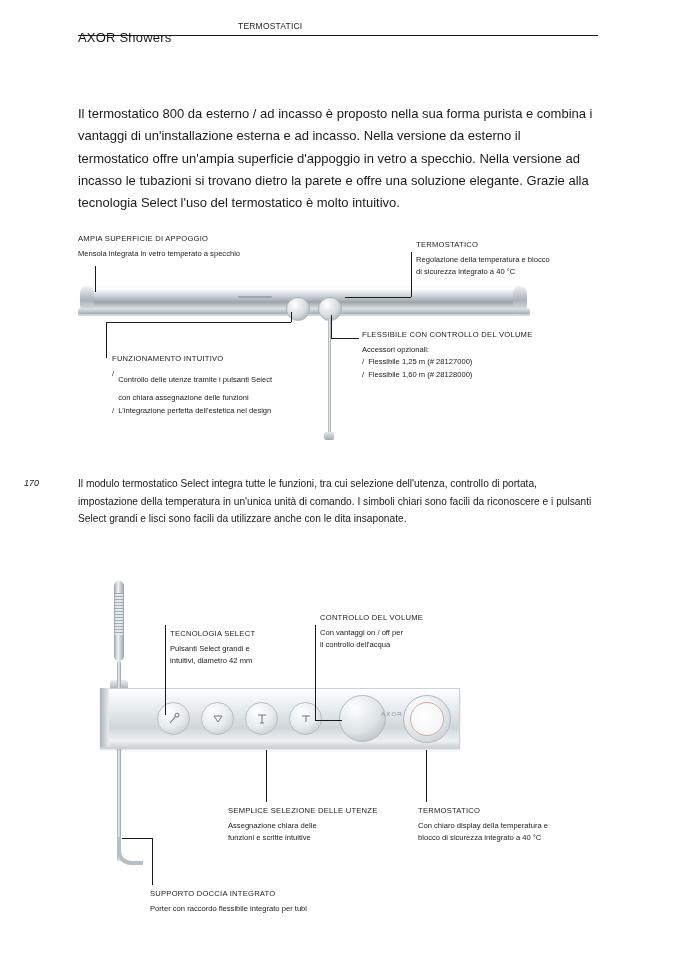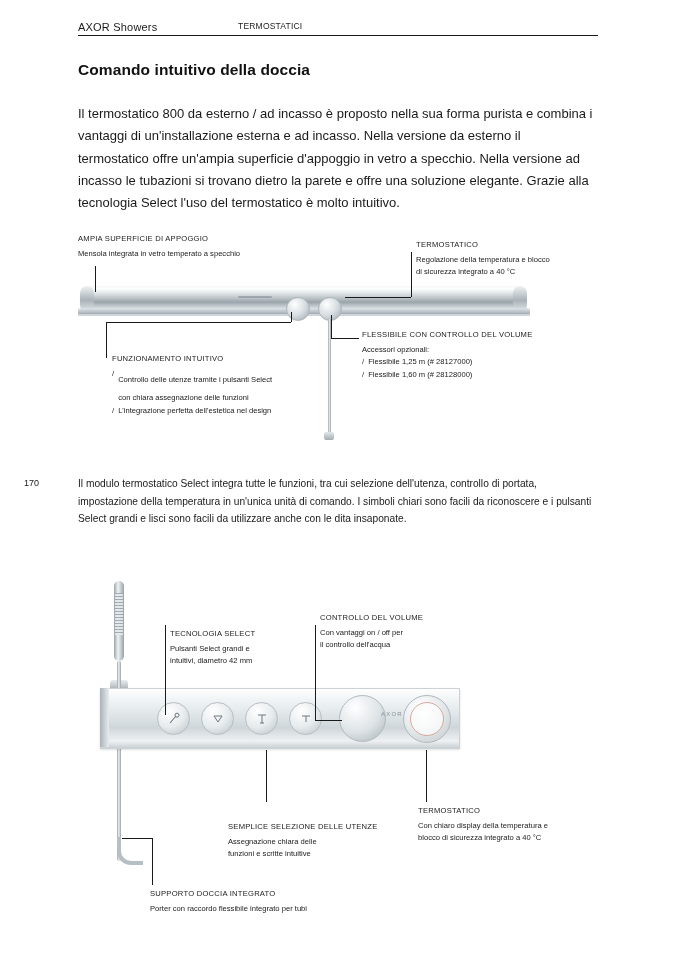--- a/index.html
+++ b/index.html
@@ -25,24 +25,25 @@
   
   .header {
     position: absolute;
     left: 78px;
     top: 21px;
     width: 520px;
     display: flex;
     align-items: flex-start;
   }
   .header-brand {
-    font-size: 11px;
+    font-size: 13px;
     letter-spacing: 0.2px;
     color: #1a1a1a;
     width: 160px;
+    margin-top: 9px;
   }
   .header-section {
     font-size: 8.5px;
     letter-spacing: 0.2px;
     color: #1a1a1a;
   }
   .header-rule {
     position: absolute;
     left: 78px;
     top: 35px;
@@ -78,20 +79,21 @@
     font-size: 10.2px;
     line-height: 1.72;
     color: #1a1a1a;
   }
   .folio {
     position: absolute;
     left: 24px;
     top: 478px;
     font-size: 9px;
     color: #1a1a1a;
+    font-style: italic;
   }
 
   
   .callout-title {
     font-size: 7.6px;
     letter-spacing: 0.25px;
     color: #1a1a1a;
     text-transform: uppercase;
     margin-bottom: 5px;
   }
@@ -341,21 +343,20 @@
 <body>
 
 <div class="page">
 
   <div class="header">
     <div class="header-brand">AXOR Showers</div>
     <div class="header-section">TERMOSTATICI</div>
   </div>
   <div class="header-rule"></div>
 
-  <div class="title">Comando intuitivo della doccia</div>
   <div class="intro">Il termostatico 800 da esterno / ad incasso è proposto nella sua forma purista e combina i vantaggi di un'installazione esterna e ad incasso. Nella versione da esterno il termostatico offre un'ampia superficie d'appoggio in vetro a specchio. Nella versione ad incasso le tubazioni si trovano dietro la parete e offre una soluzione elegante. Grazie alla tecnologia Select l'uso del termostatico è molto intuitivo.</div>
 
   <div class="fig1">
     <div class="bar"></div>
     <div class="bar-cap-l"></div>
     <div class="bar-cap-r"></div>
     <div class="bar-detail"></div>
     <div class="shelf"></div>
     <div class="shelf-edge"></div>
     <div class="knob knob-1"></div>
@@ -469,21 +470,21 @@
   <div class="lead lead-v" style="left:165px; top:625px; height:90px;"></div>
 
   <div class="callout" style="left:320px; top:613px; width:170px;">
     <div class="callout-title">CONTROLLO DEL VOLUME</div>
     <div class="callout-line">Con vantaggi on / off per</div>
     <div class="callout-line">il controllo dell'acqua</div>
   </div>
   <div class="lead lead-v" style="left:315px; top:625px; height:95px;"></div>
   <div class="lead lead-h" style="left:315px; top:720px; width:27px;"></div>
 
-  <div class="callout" style="left:228px; top:806px; width:180px;margin-top:16px;">
+  <div class="callout" style="left:228px; top:806px; width:180px;">
     <div class="callout-title">SEMPLICE SELEZIONE DELLE UTENZE</div>
     <div class="callout-line">Assegnazione chiara delle</div>
     <div class="callout-line">funzioni e scritte intuitive</div>
   </div>
   <div class="lead lead-v" style="left:266px; top:750px; height:52px;"></div>
 
   <div class="callout" style="left:418px; top:806px; width:190px;">
     <div class="callout-title">TERMOSTATICO</div>
     <div class="callout-line">Con chiaro display della temperatura e</div>
     <div class="callout-line">blocco di sicurezza integrato a 40 °C</div>

